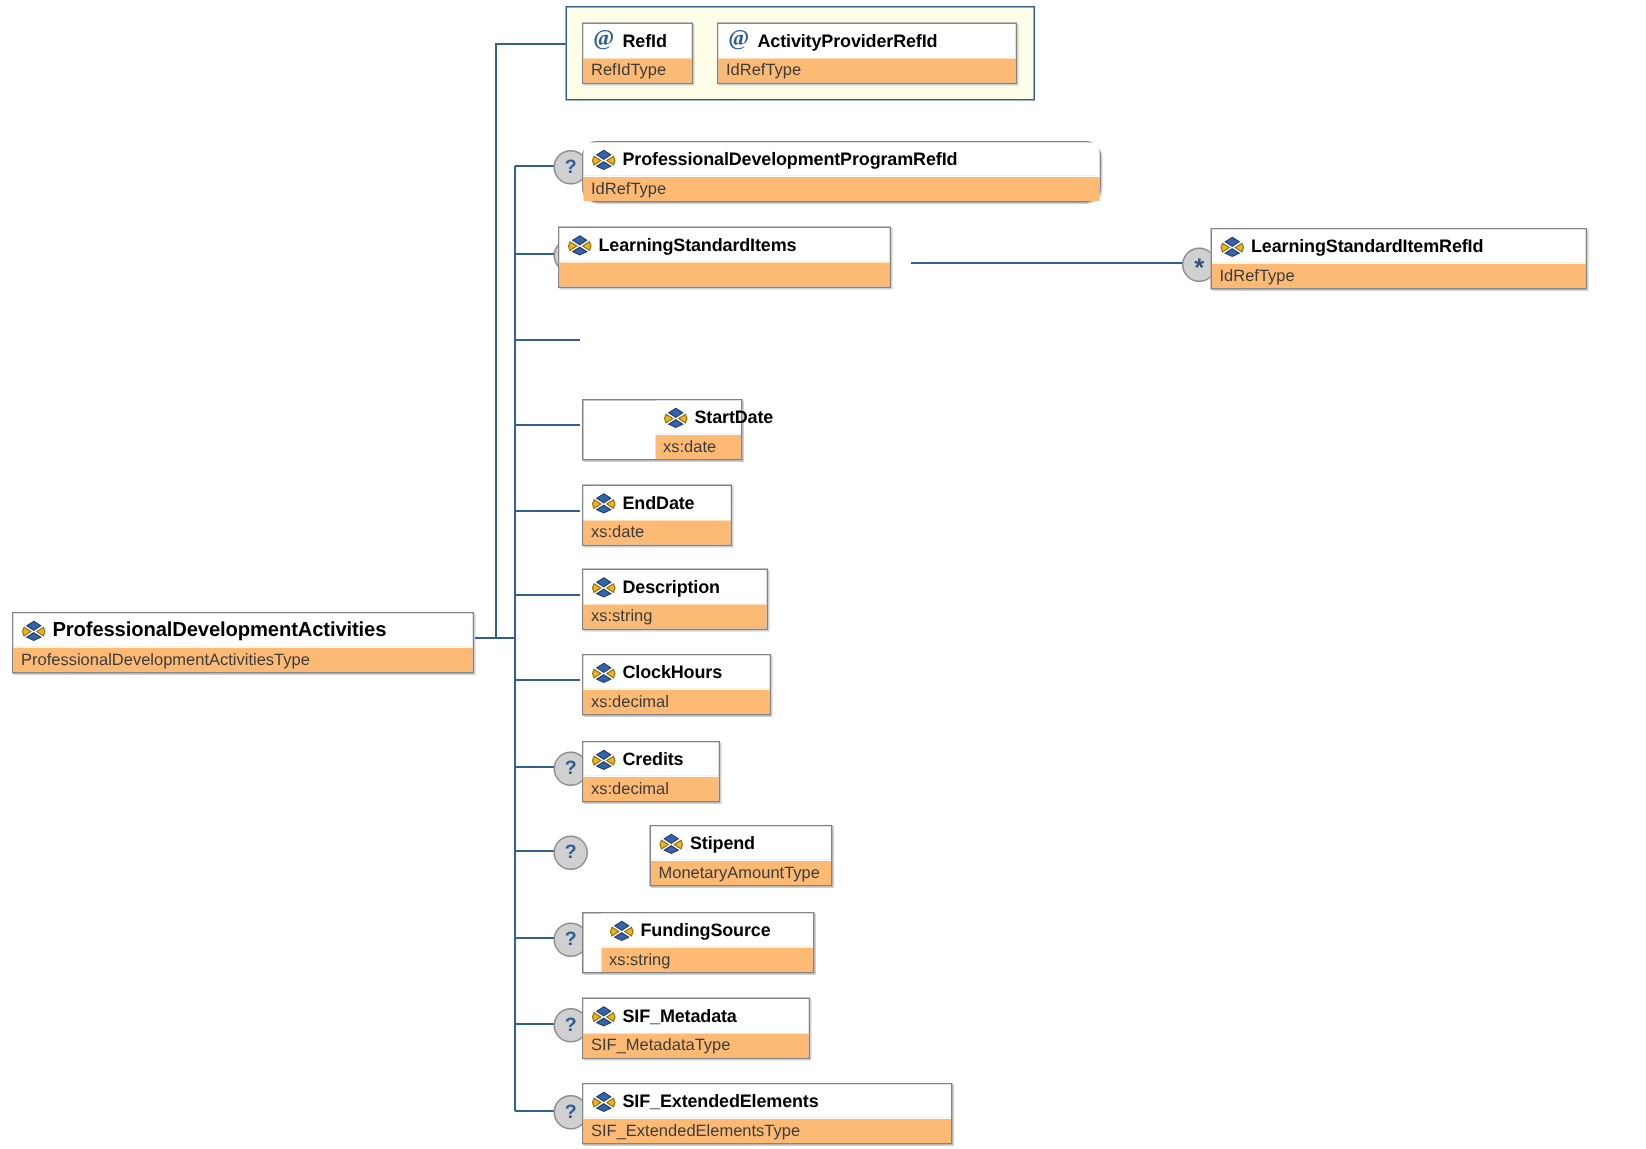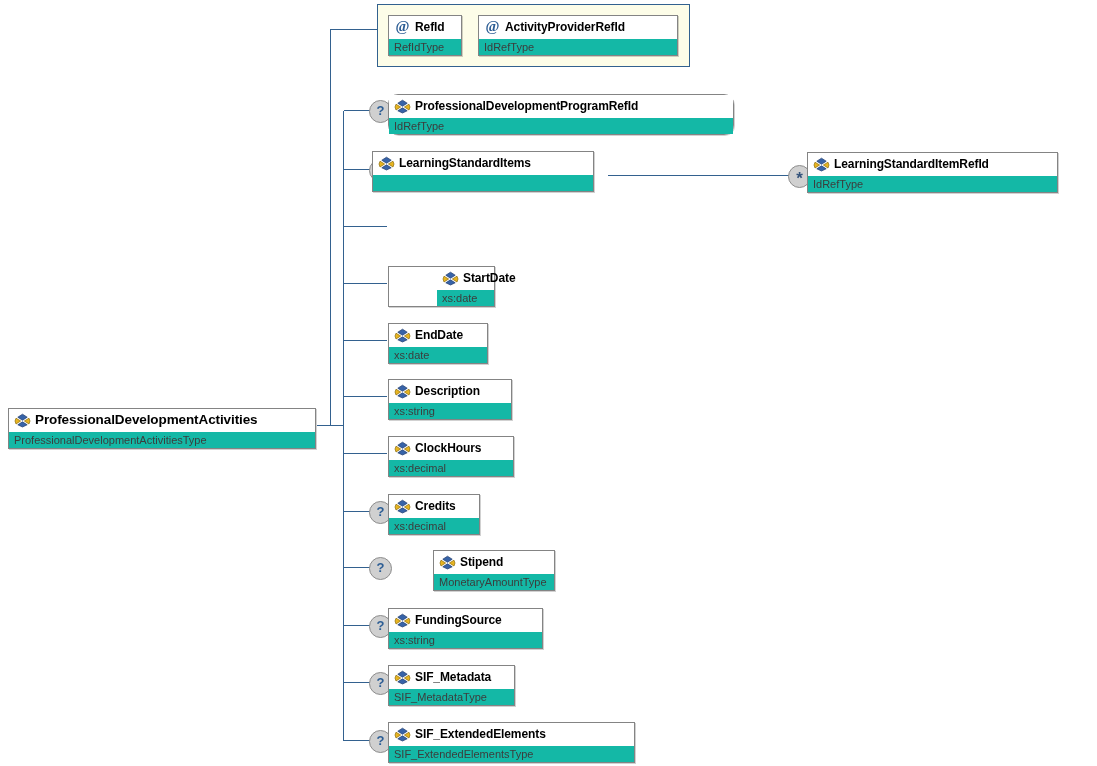--- a/index.html
+++ b/index.html
@@ -50,21 +50,21 @@
   }
   .node .title .label {
     font-size: 12px;
     font-weight: bold;
     color: #000000;
     letter-spacing: -0.1px;
     line-height: 14px;
   }
   .node .typeband {
     box-sizing: border-box;
-    background: #14b8a6;
+    background: #fdba74;
     border-top: 1px solid #ffffff;
     height: 17px;
     display: flex;
     align-items: center;
     padding: 0 5px 0 5px;
     white-space: nowrap;
   }
   .node .typeband .type {
     font-size: 11px;
     color: #3c3c3c;
@@ -326,37 +326,37 @@
         <path d="M8.5 8.8 L13.2 11.8 L8.5 14.0 L3.8 11.8 Z" fill="#3763a8" stroke="#1d3a6b" stroke-width="0.7"></path>
       </svg>
       <span class="label">Stipend</span>
     </div>
     <div class="typeband">
       <span class="type">MonetaryAmountType</span>
     </div>
   </div>
 
   <div class="occ" style="left:369px; top:615px;">?</div>
-  <div class="node" style="left:388px; top:608px; width:155px;">
+  <div class="node" style="left:388px; top:608px; width:155px;padding-left:12px;">
     <div class="title">
       <svg class="ico" viewBox="0 0 17 15">
         <path d="M8.5 1.2 L13.2 4.2 L8.5 7.3 L3.8 4.2 Z" fill="#3763a8" stroke="#1d3a6b" stroke-width="0.7"></path>
         <path d="M2.0 5.2 L6.6 8.0 L2.0 11.0 L1.0 8.0 Z" fill="#e8b520" stroke="#8a6a08" stroke-width="0.7"></path>
         <path d="M15.0 5.2 L16.0 8.0 L15.0 11.0 L10.4 8.0 Z" fill="#e8b520" stroke="#8a6a08" stroke-width="0.7"></path>
         <path d="M8.5 8.8 L13.2 11.8 L8.5 14.0 L3.8 11.8 Z" fill="#3763a8" stroke="#1d3a6b" stroke-width="0.7"></path>
       </svg>
       <span class="label">FundingSource</span>
     </div>
     <div class="typeband">
       <span class="type">xs:string</span>
     </div>
   </div>
 
   <div class="occ" style="left:369px; top:672px;">?</div>
-  <div class="node" style="left:388px; top:665px; width:127px;">
+  <div class="node" style="left:388px; top:665px; width:152px;">
     <div class="title">
       <svg class="ico" viewBox="0 0 17 15">
         <path d="M8.5 1.2 L13.2 4.2 L8.5 7.3 L3.8 4.2 Z" fill="#3763a8" stroke="#1d3a6b" stroke-width="0.7"></path>
         <path d="M2.0 5.2 L6.6 8.0 L2.0 11.0 L1.0 8.0 Z" fill="#e8b520" stroke="#8a6a08" stroke-width="0.7"></path>
         <path d="M15.0 5.2 L16.0 8.0 L15.0 11.0 L10.4 8.0 Z" fill="#e8b520" stroke="#8a6a08" stroke-width="0.7"></path>
         <path d="M8.5 8.8 L13.2 11.8 L8.5 14.0 L3.8 11.8 Z" fill="#3763a8" stroke="#1d3a6b" stroke-width="0.7"></path>
       </svg>
       <span class="label">SIF_Metadata</span>
     </div>
     <div class="typeband">

